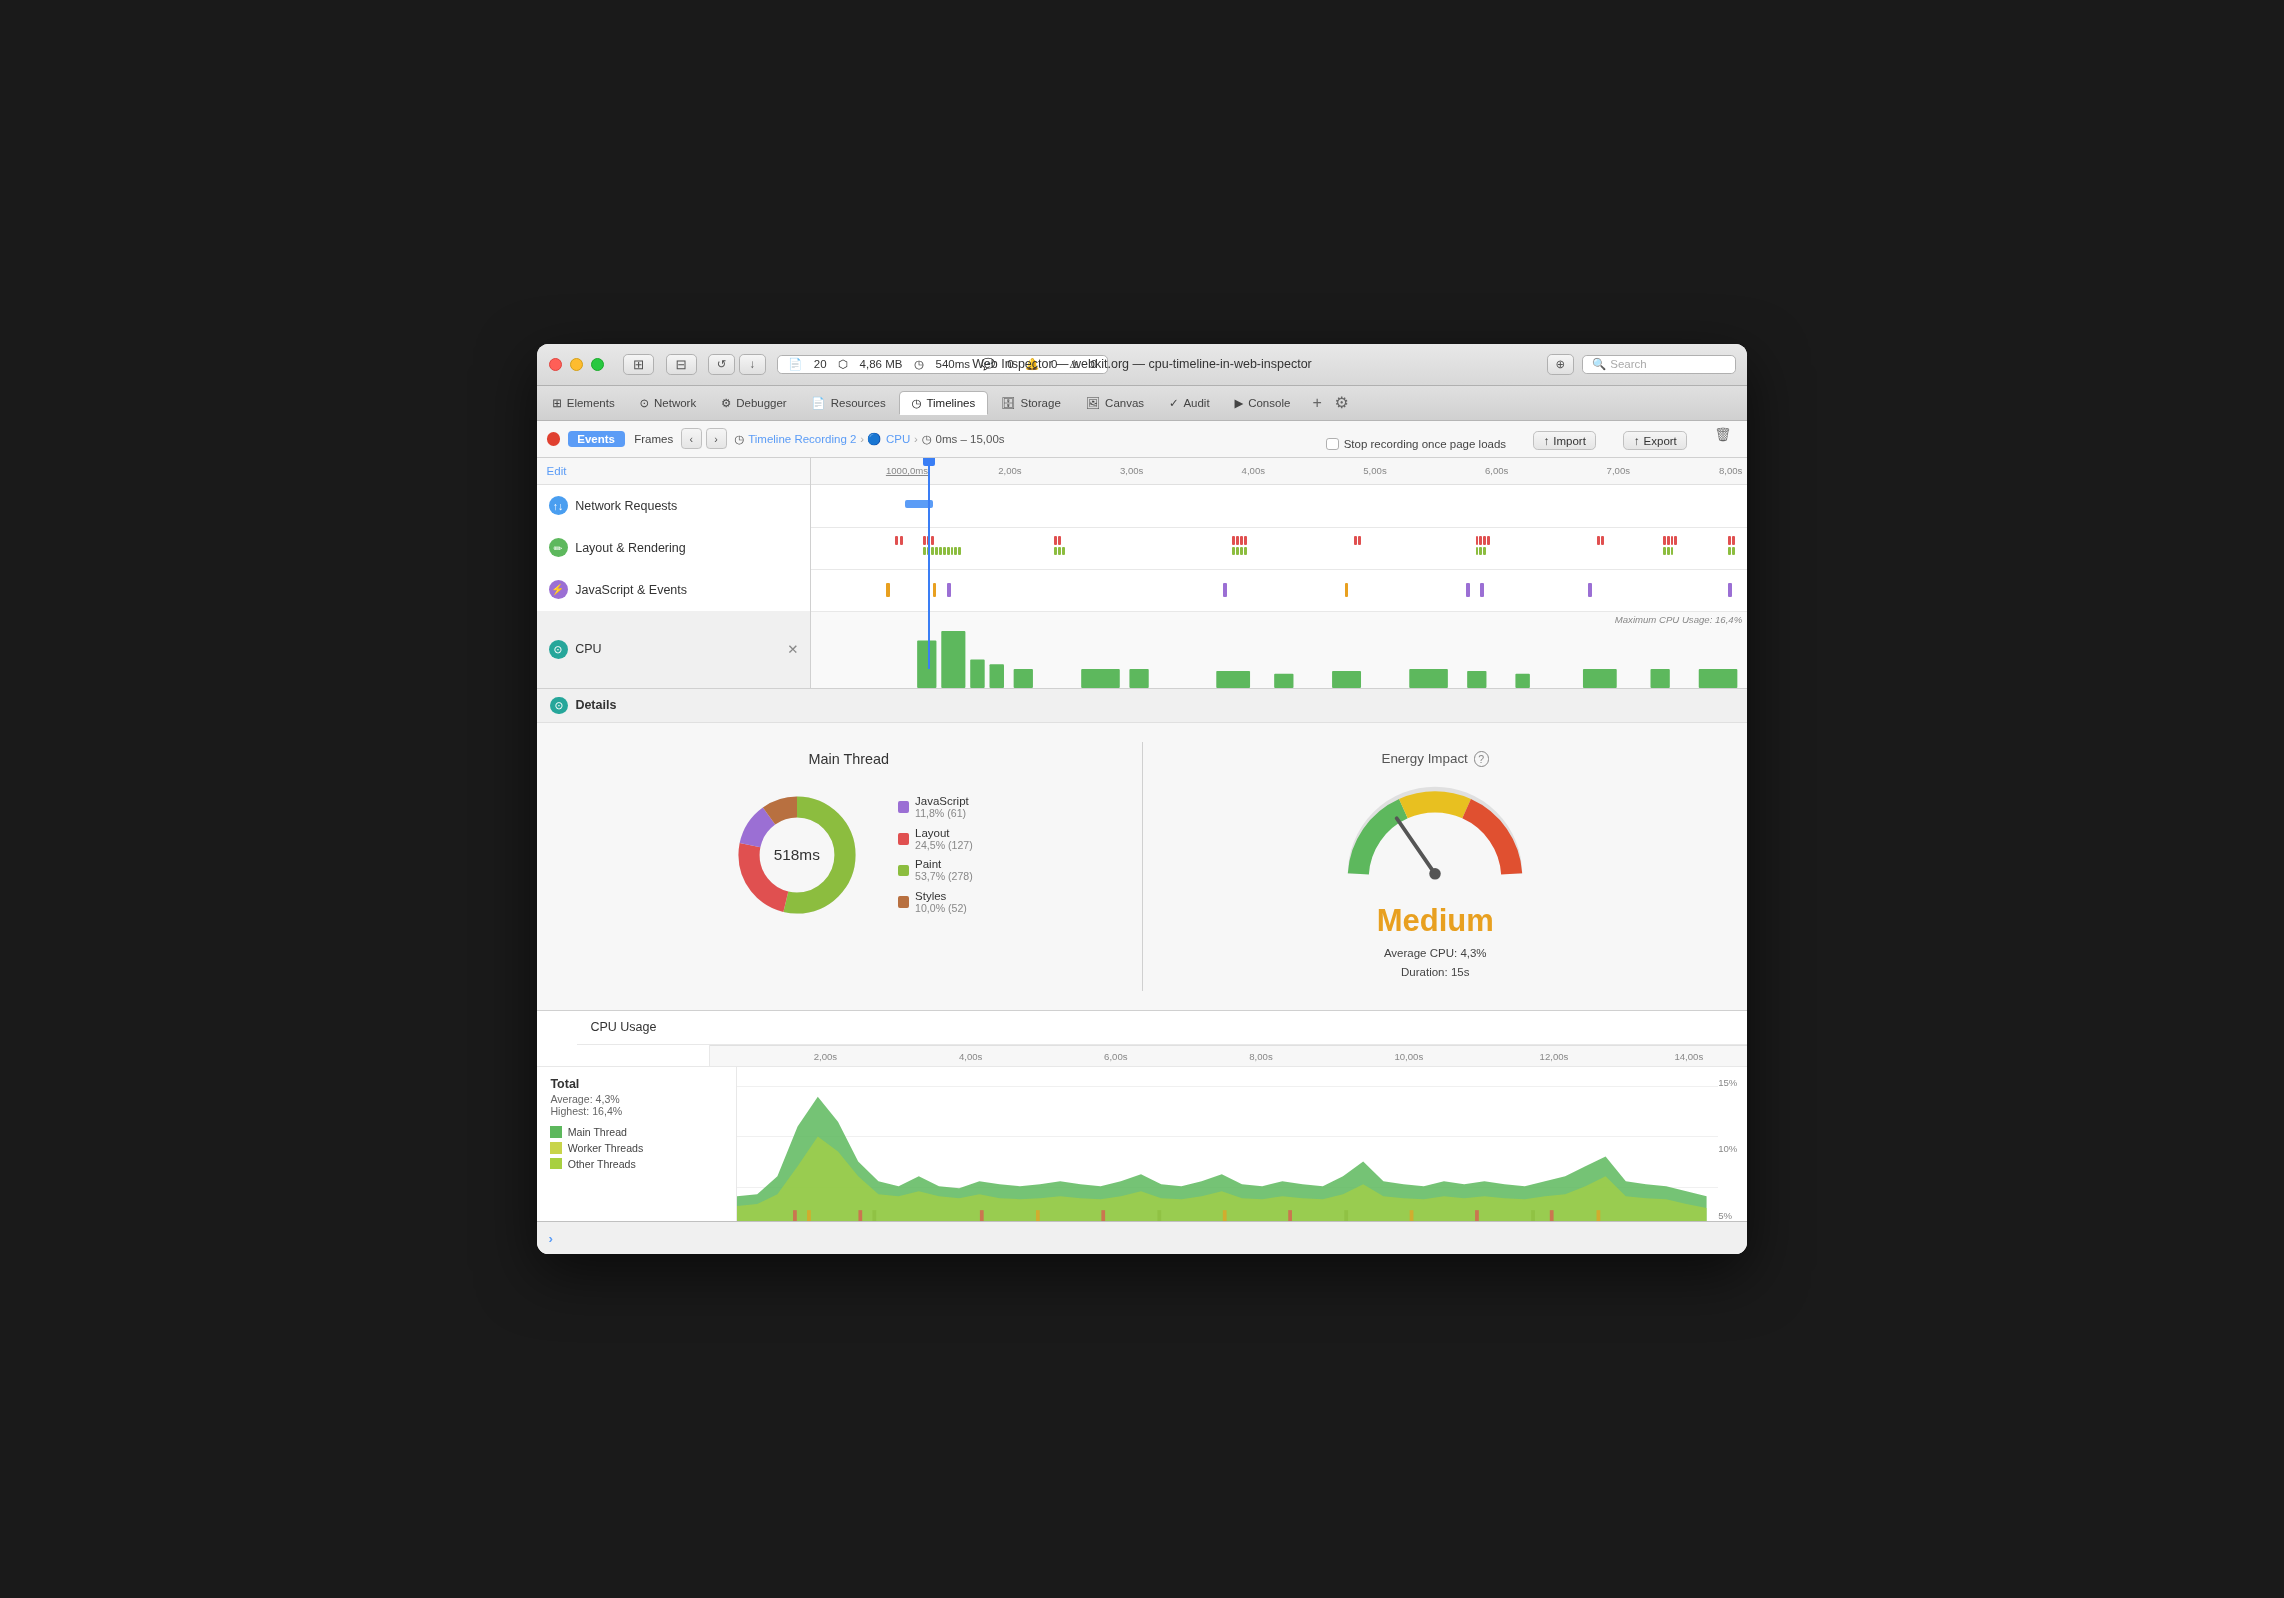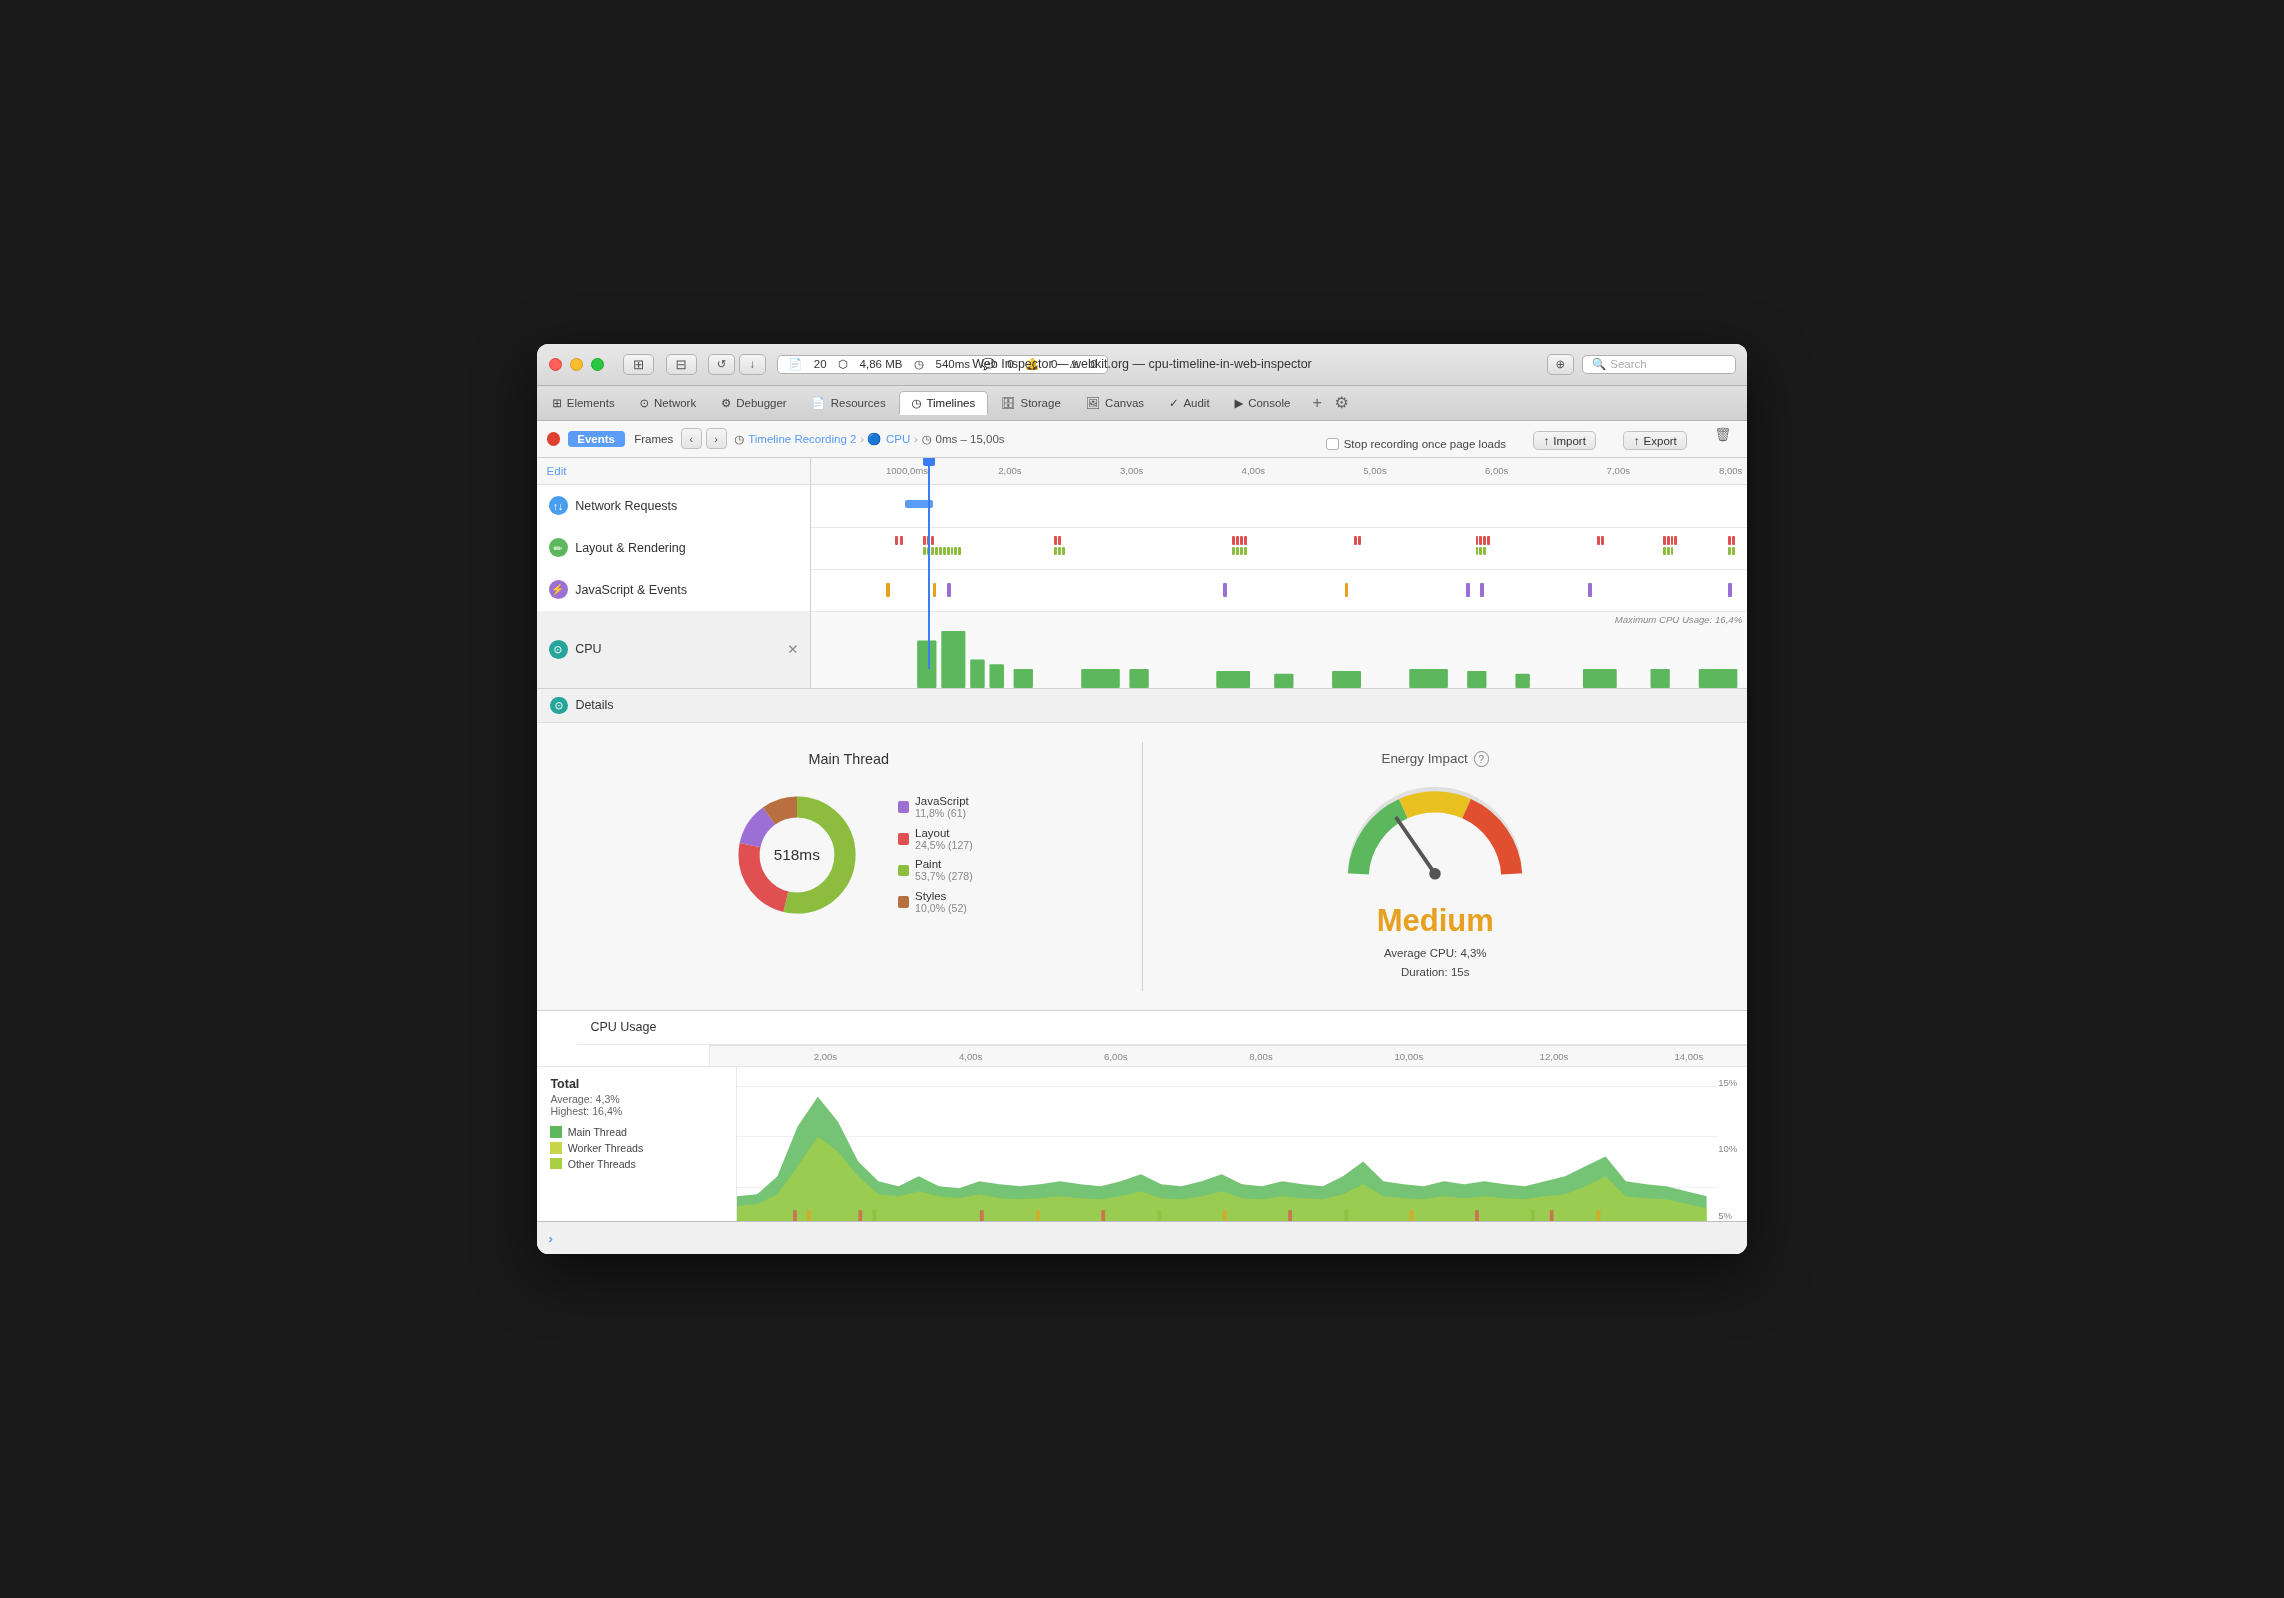--- a/index.html
+++ b/index.html
@@ -61,21 +61,21 @@
     .tl-row-icon.teal { background: #26a69a; color: white; }
     .tl-row-content { flex: 1; height: 42px; position: relative; overflow: hidden; background: white; font-style: italic; }
     .tl-row-label.cpu { height: 77px; background: #f0f0f0; align-items: center; }
     .tl-row-content.cpu { height: 77px; position: relative; }
     .cpu-close { margin-left: auto; color: #888; cursor: pointer; font-size: 13.4px; }
     .cpu-max-label { position: absolute; right: 4.8px; top: 1.9px; font-size: 9.6px; color: #888; }
     
     
     .details-section { background: #f7f7f7; border-bottom: 1px solid #d0d0d0; }
     .details-header { display: flex; align-items: center; gap: 7.7px; padding: 7.7px 13.4px; border-bottom: 1px solid #e0e0e0; background: #f0f0f0; }
-    .details-title { font-size: 12.5px; font-weight: 400; color: #333; }
+    .details-title { font-size: 12.5px; font-weight: 700; color: #333; }
     
     .details-content { display: flex; padding: 19px; gap: 0; }
     .details-left { flex: 1; display: flex; flex-direction: column; align-items: center; border-right: 1px solid #d0d0d0; padding: 9.6px 19px; }
     .details-right { flex: 1; display: flex; flex-direction: column; align-items: center; padding: 9.6px 19px; }
     .section-title { font-size: 14.4px; color: #333; margin-bottom: 15.4px; }
     
     
     .donut-area { display: flex; align-items: center; gap: 29px; }
     .donut-wrap { position: relative; width: 144px; height: 144px; }
     .donut-label { position: absolute; top: 50%; left: 50%; transform: translate(-50%, -50%); font-size: 15.4px; font-weight: 500; color: #333; white-space: nowrap; }
@@ -258,21 +258,21 @@
 
       <div class="tl-row-label cpu" style="height:77px; background:#f0f0f0;">
         <div class="tl-row-icon teal">⊙</div>
         <span>CPU</span>
         <span class="cpu-close">✕</span>
       </div>
     </div>
     <div class="timeline-right">
 
       <div class="time-ruler">
-        <span class="time-label" style="left:8%;">1000,0ms</span>
+        <span class="time-label" style="left:8%;text-decoration:underline;">1000,0ms</span>
         <span class="time-label" style="left:20%;">2,00s</span>
         <span class="time-label" style="left:33%;">3,00s</span>
         <span class="time-label" style="left:46%;">4,00s</span>
         <span class="time-label" style="left:59%;">5,00s</span>
         <span class="time-label" style="left:72%;">6,00s</span>
         <span class="time-label" style="left:85%;">7,00s</span>
         <span class="time-label" style="left:97%;">8,00s</span>
 
         <div class="blue-line" style="left:12.5%; top:0; bottom:0; position:absolute; height:211px; background:#3a7ef5; width:1.9px; z-index:10;">
           <div style="position:absolute; top:-3.8px; left:-4.8px; width:11.5px; height:11.5px; background:#3a7ef5; border-radius:1.9px;"></div>

